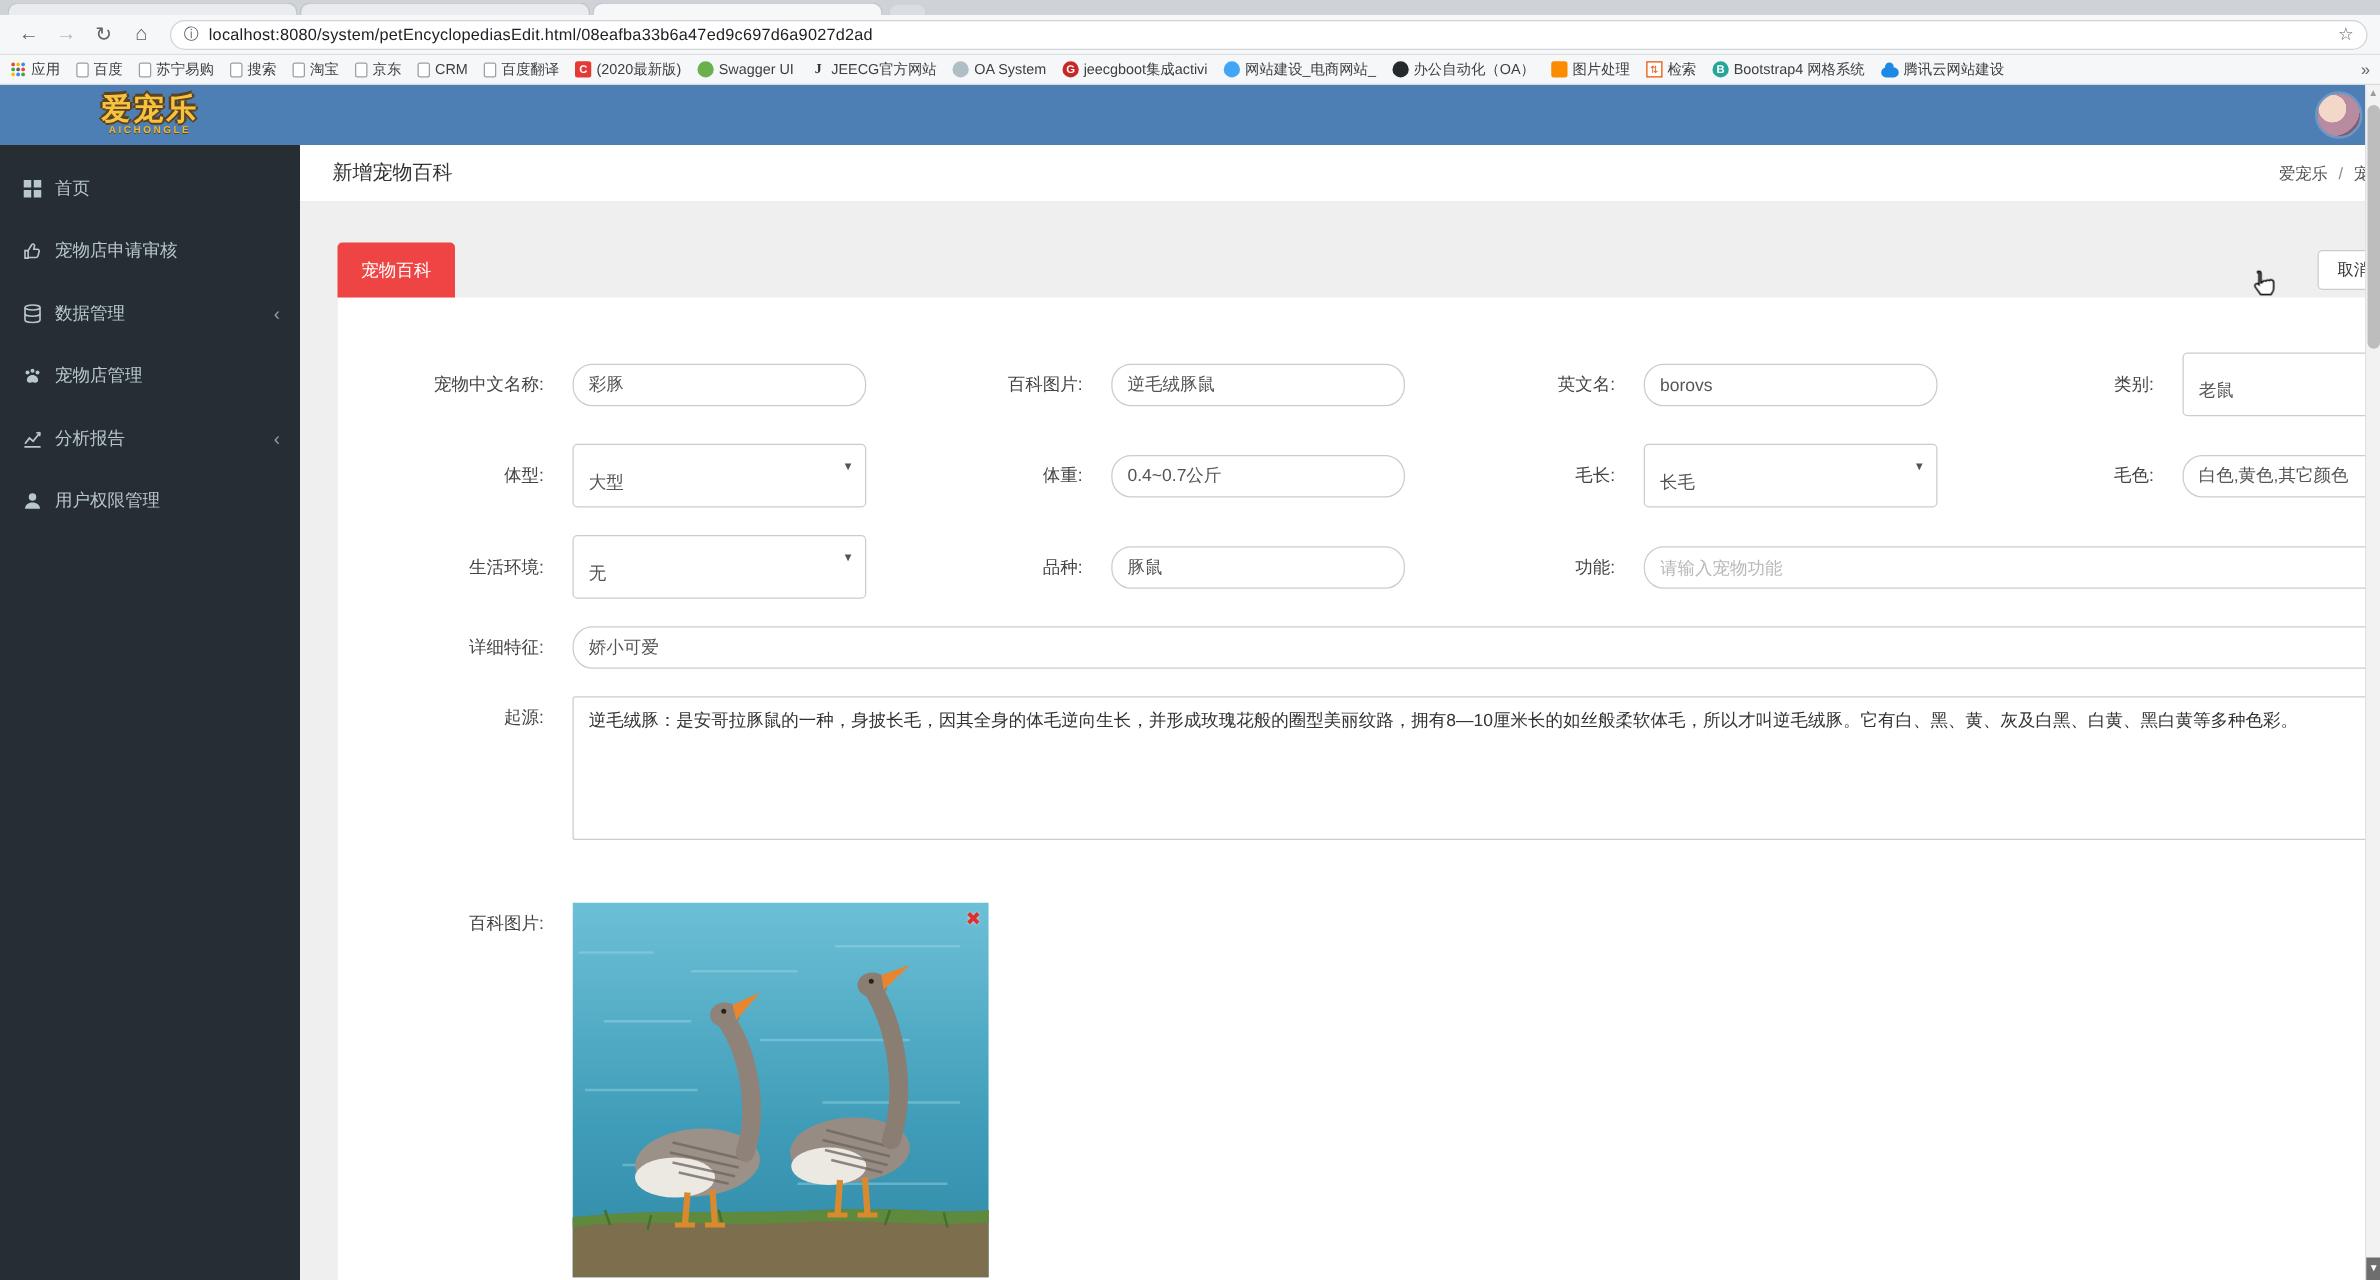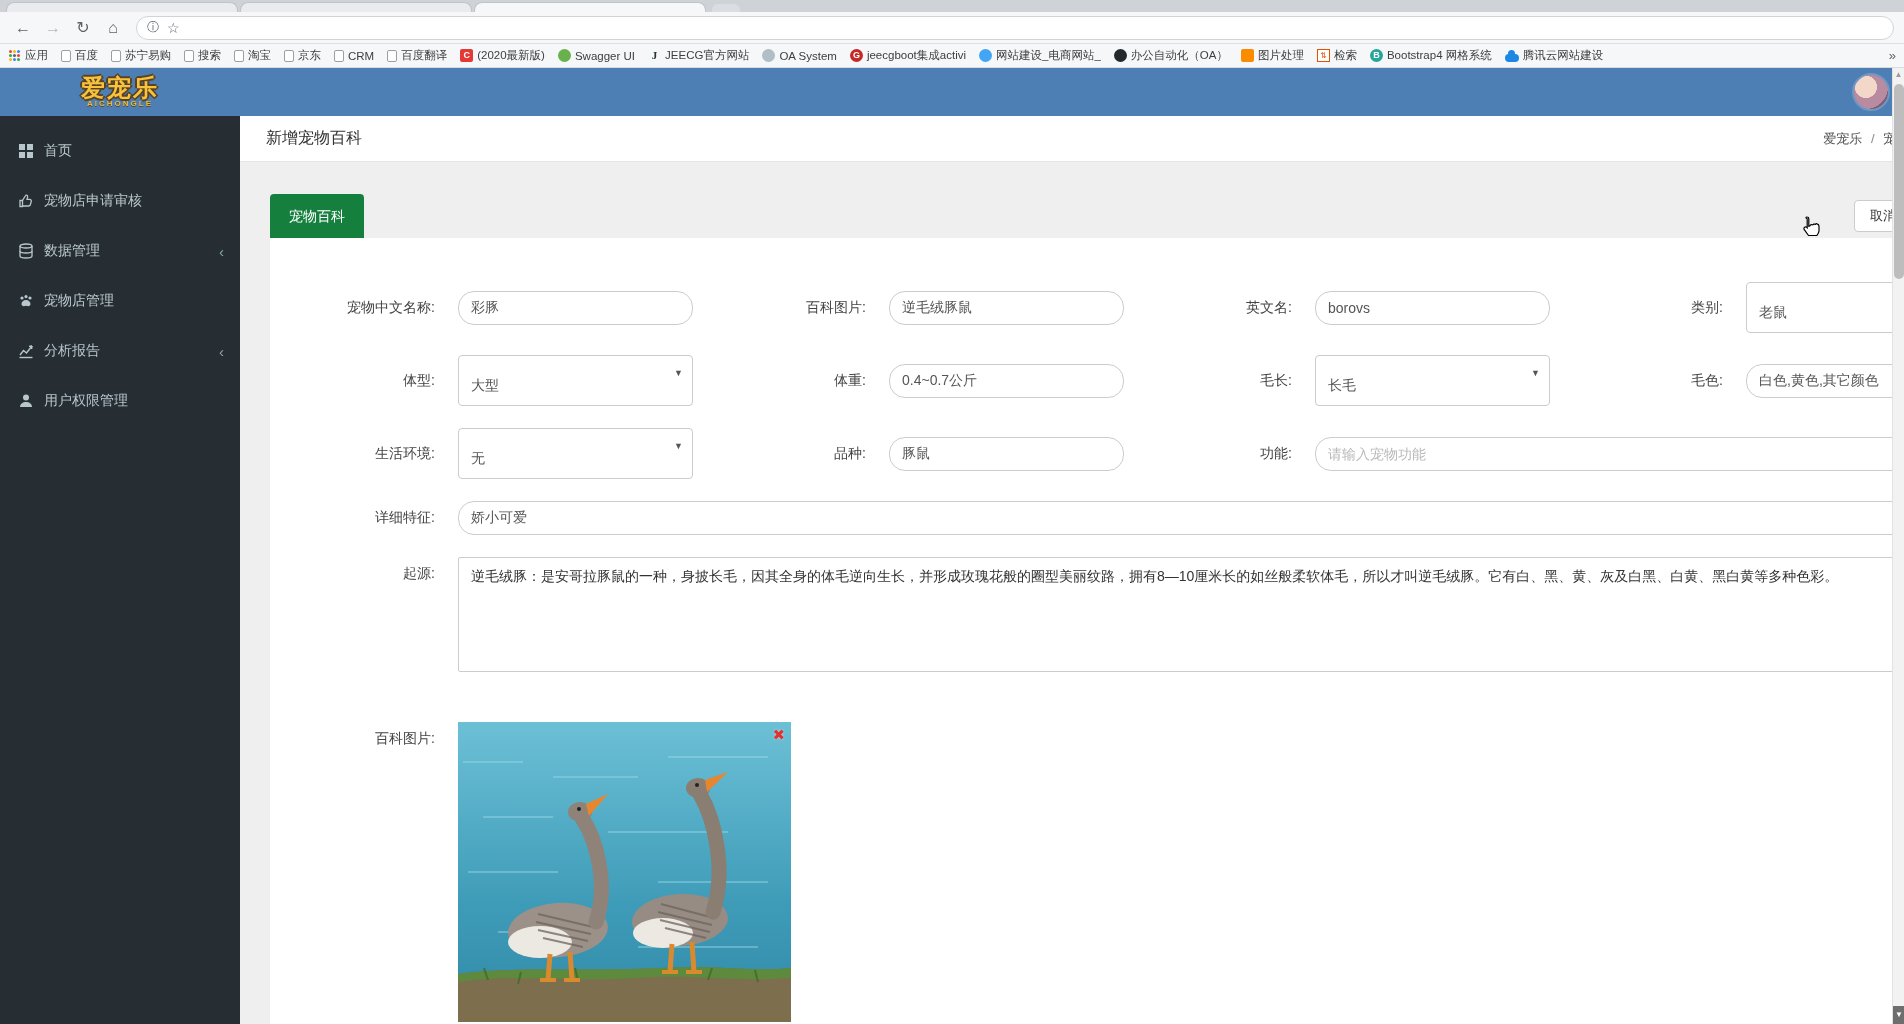--- a/index.html
+++ b/index.html
@@ -51,21 +51,21 @@
   .content { flex:1; background:#efefef; position:relative; }
   .titlebar { height:46px; background:#fff; display:flex; align-items:center; padding:0 26px; border-bottom:1px solid #e6e6e6; }
   .pagetitle { font-size:16px; color:#333; }
   .crumbs { margin-left:auto; font-size:13px; color:#555; }
   .crumbs .sep { color:#888; margin:0 5px; }
   .crumbs .last { color:#999; }
 
   
   .workarea { padding:32px 31px 0 30px; }
   .toolrow { display:flex; align-items:center; height:44px; }
-  .cardtab { background:#15803d; color:#fff; font-size:14px; height:44px; line-height:44px; padding:0 19px; border-radius:4px 4px 0 0; cursor:pointer; }
+  .cardtab { background:#ef4444; color:#fff; font-size:14px; height:44px; line-height:44px; padding:0 19px; border-radius:4px 4px 0 0; cursor:pointer; }
   .toolbtns { margin-left:auto; display:flex; align-items:center; }
   .btn-cancel { background:#fff; border:1px solid #ccc; color:#333; font-size:13px; padding:6px 15px; border-radius:4px; margin-right:9px; cursor:pointer; }
   .btn-save { background:#3c72ab; border:1px solid #33628f; color:#fff; font-size:13px; padding:6px 14px; border-radius:4px; cursor:pointer; position:relative; }
   .card { background:#fff; min-height:1100px; border-radius:0 4px 4px 4px; padding:44px 20px 40px 20px; box-shadow:0 1px 1px rgba(0,0,0,.05); }
 
   
   .frow { display:grid; grid-template-columns:145px 235px 150px 235px 145px 235px 150px 237px; column-gap:23px; align-items:center; margin-bottom:22px; }
   .flabel { text-align:right; font-size:14px; color:#444; white-space:nowrap; }
   .flabel.top { align-self:start; margin-top:8px; }
   .finput { height:34px; border:1px solid #ccc; border-radius:16px; padding:0 12px; font-size:14px; color:#555; width:100%; background:#fff; outline:none; font-family:inherit; }
@@ -99,20 +99,21 @@
   <div class="newtab-stub"></div>
 </div>
 
 <div class="navbar">
   <div class="navbtn">←</div>
   <div class="navbtn disabled">→</div>
   <div class="navbtn">↻</div>
   <div class="navbtn">⌂</div>
   <div class="urlbox">
     <span class="urlinfo">ⓘ</span>
+    <span class="urltext">localhost:8080/system/petEncyclopediasEdit.html/08eafba33b6a47ed9c697d6a9027d2ad</span>
     <span class="urlstar">☆</span>
   </div>
 </div>
 
 <div class="bookmarks">
   <div class="bm">
       <span class="fav apps"></span>
       <span class="lbl">应用</span>
     </div>
   <div class="bm">

